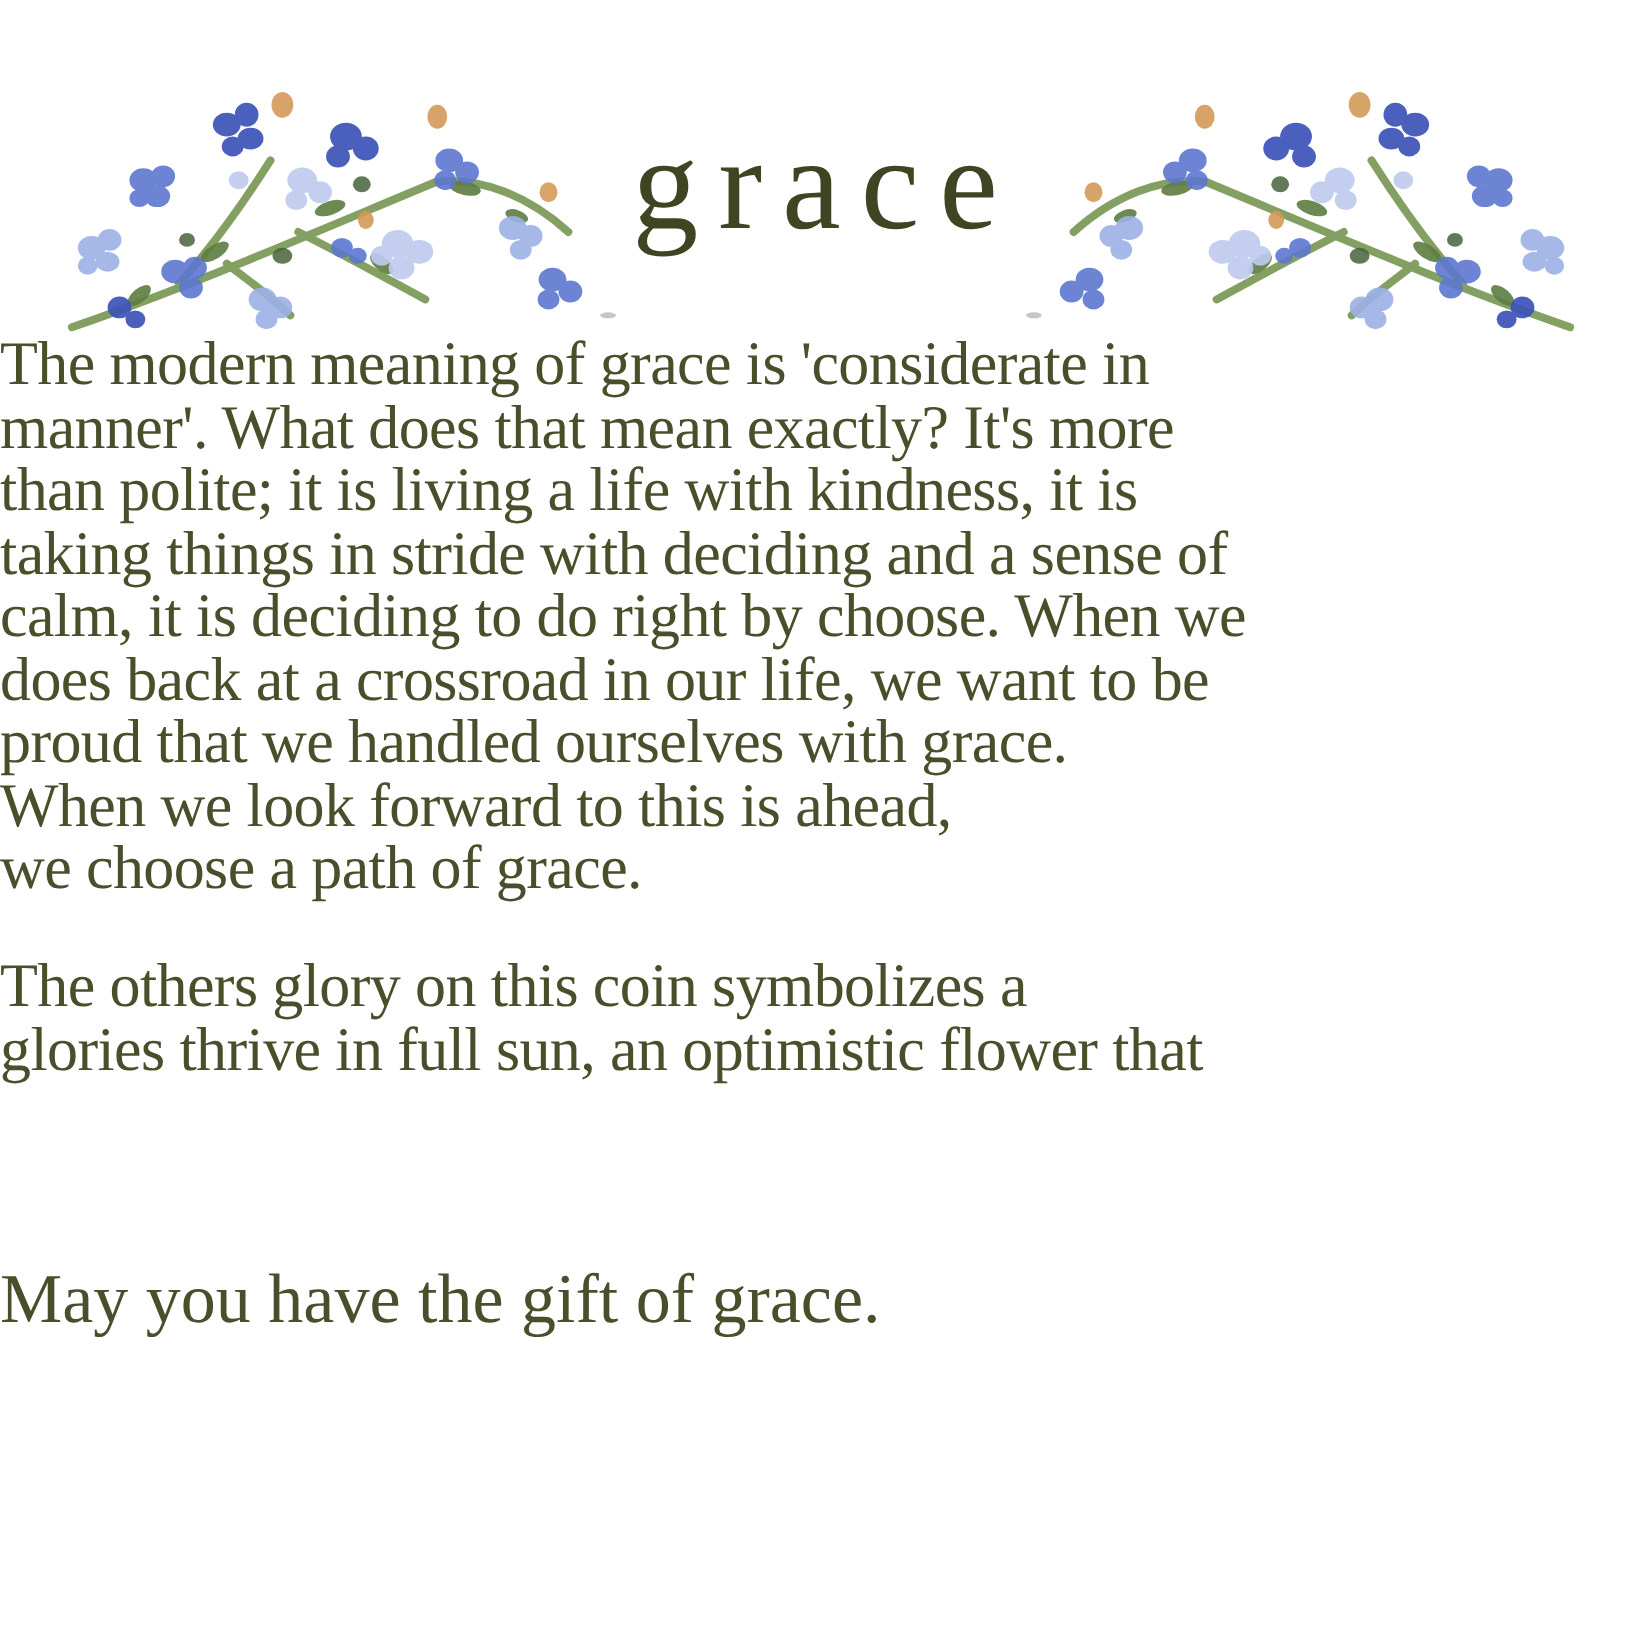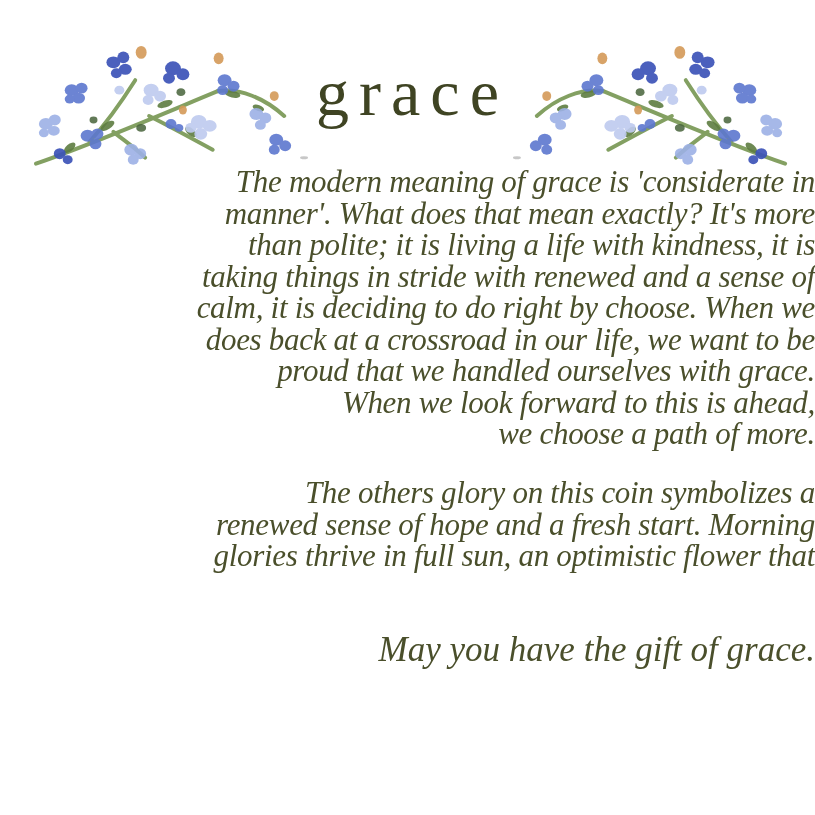--- a/index.html
+++ b/index.html
@@ -37,38 +37,36 @@
     letter-spacing: 10px;
     padding-left: 10px; 
     color: #3f4423;
   }
 
   
   .copy {
     position: absolute;
     left: 0;
     right: 0;
-    text-align: right;
+    text-align: left;
     color: #4a4f2b;
     font-size: 31px;
     line-height: 31.5px;
     letter-spacing: -0.3px;
-    font-style: italic;
   }
   .copy .text-line { display: block; white-space: nowrap; }
   .para-intro { top: 166px; }
   .para-coin  { top: 477px; }
 
   .blessing {
     position: absolute;
     top: 631px;
     left: 0;
     right: 0;
-    text-align: right;
-    font-style: italic;
+    text-align: left;
     font-size: 35px;
     line-height: 1.1;
     color: #4a4f2b;
   }
 
   
   .brand {
     position: absolute;
     top: 680px;
     left: 0;
@@ -192,31 +190,30 @@
   <svg class="floral right" viewBox="0 0 290 150">
     <use href="#spray"></use>
   </svg>
 
   <div class="page-title">grace</div>
 
   <div class="copy para-intro">
     <span class="text-line">The modern meaning of grace is 'considerate in</span>
     <span class="text-line">manner'. What does that mean exactly? It's more</span>
     <span class="text-line">than polite; it is living a life with kindness, it is</span>
-    <span class="text-line">taking things in stride with renewed and a sense of</span>
+    <span class="text-line">taking things in stride with deciding and a sense of</span>
     <span class="text-line">calm, it is deciding to do right by choose. When we</span>
     <span class="text-line">does back at a crossroad in our life, we want to be</span>
     <span class="text-line">proud that we handled ourselves with grace.</span>
     <span class="text-line">When we look forward to this is ahead,</span>
-    <span class="text-line">we choose a path of more.</span>
+    <span class="text-line">we choose a path of grace.</span>
   </div>
 
   <div class="copy para-coin">
     <span class="text-line">The others glory on this coin symbolizes a</span>
-    <span class="text-line">renewed sense of hope and a fresh start. Morning</span>
     <span class="text-line">glories thrive in full sun, an optimistic flower that</span>
   </div>
 
   <div class="blessing">May you have the gift of grace.</div>
 
   <div class="brand">
     <span class="word">Jane</span>
     <svg class="mark" viewBox="0 0 44 60">
       <ellipse cx="22" cy="36" rx="17" ry="20" fill="#dcc6e5"></ellipse>
       <path d="M7 32 Q22 49 37 32" stroke="#ffffff" stroke-width="4" fill="none"></path>

